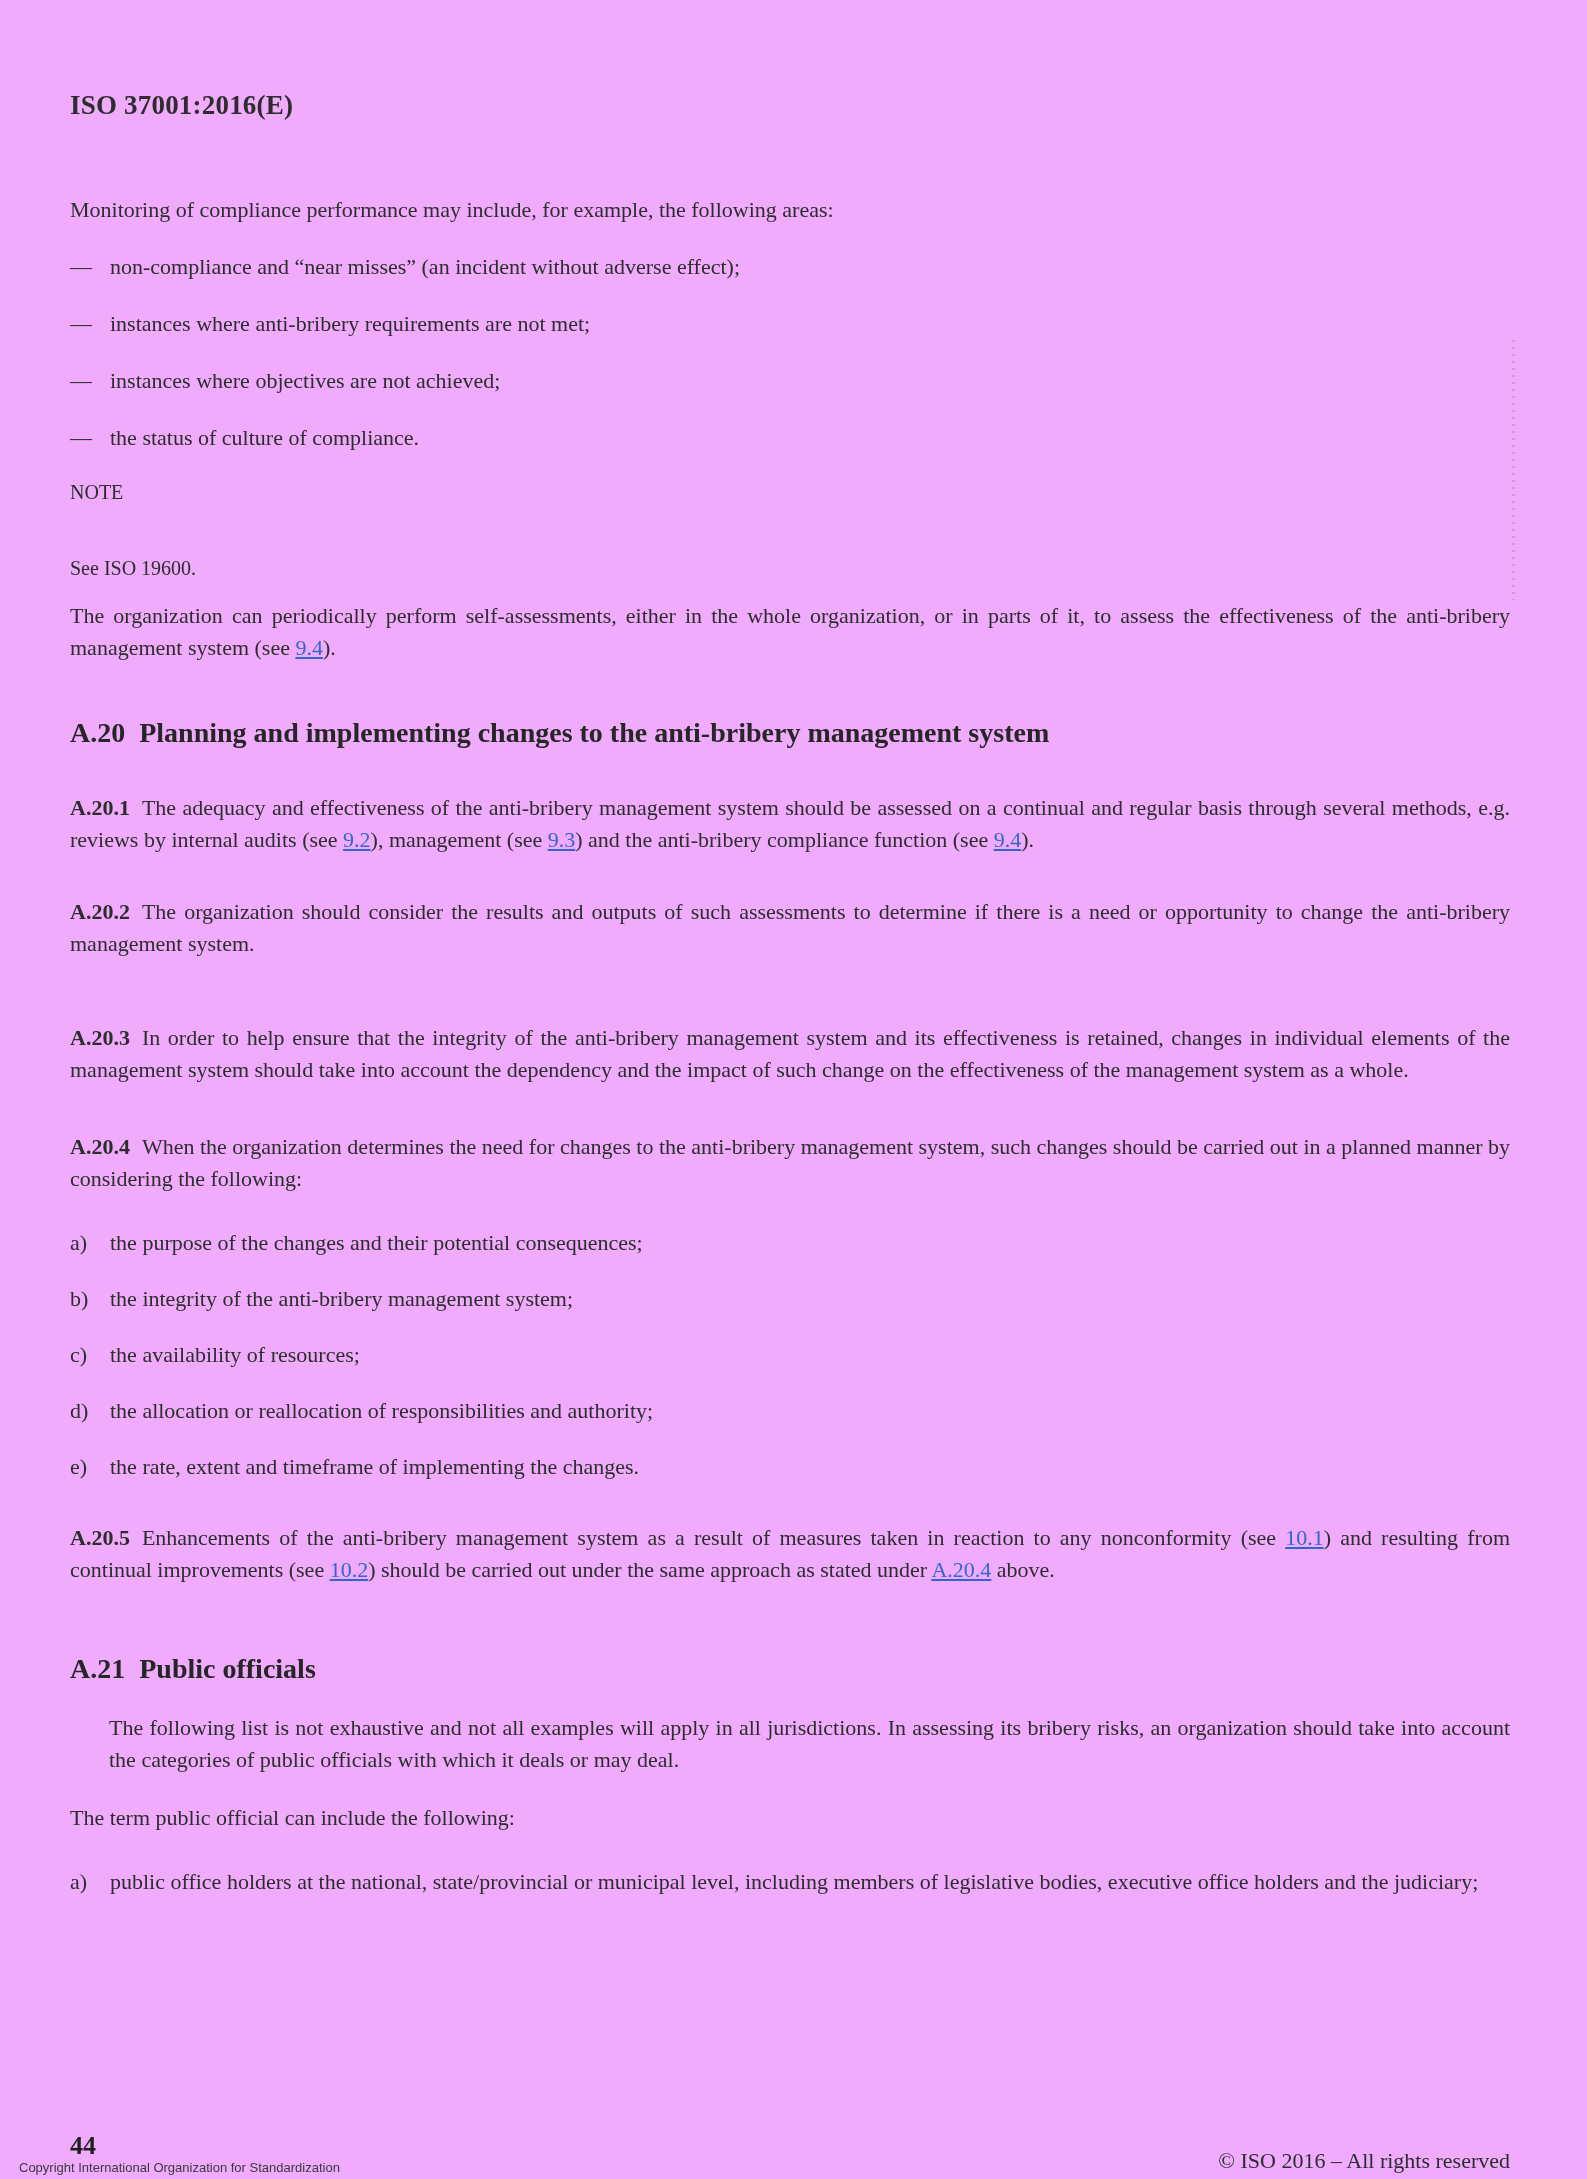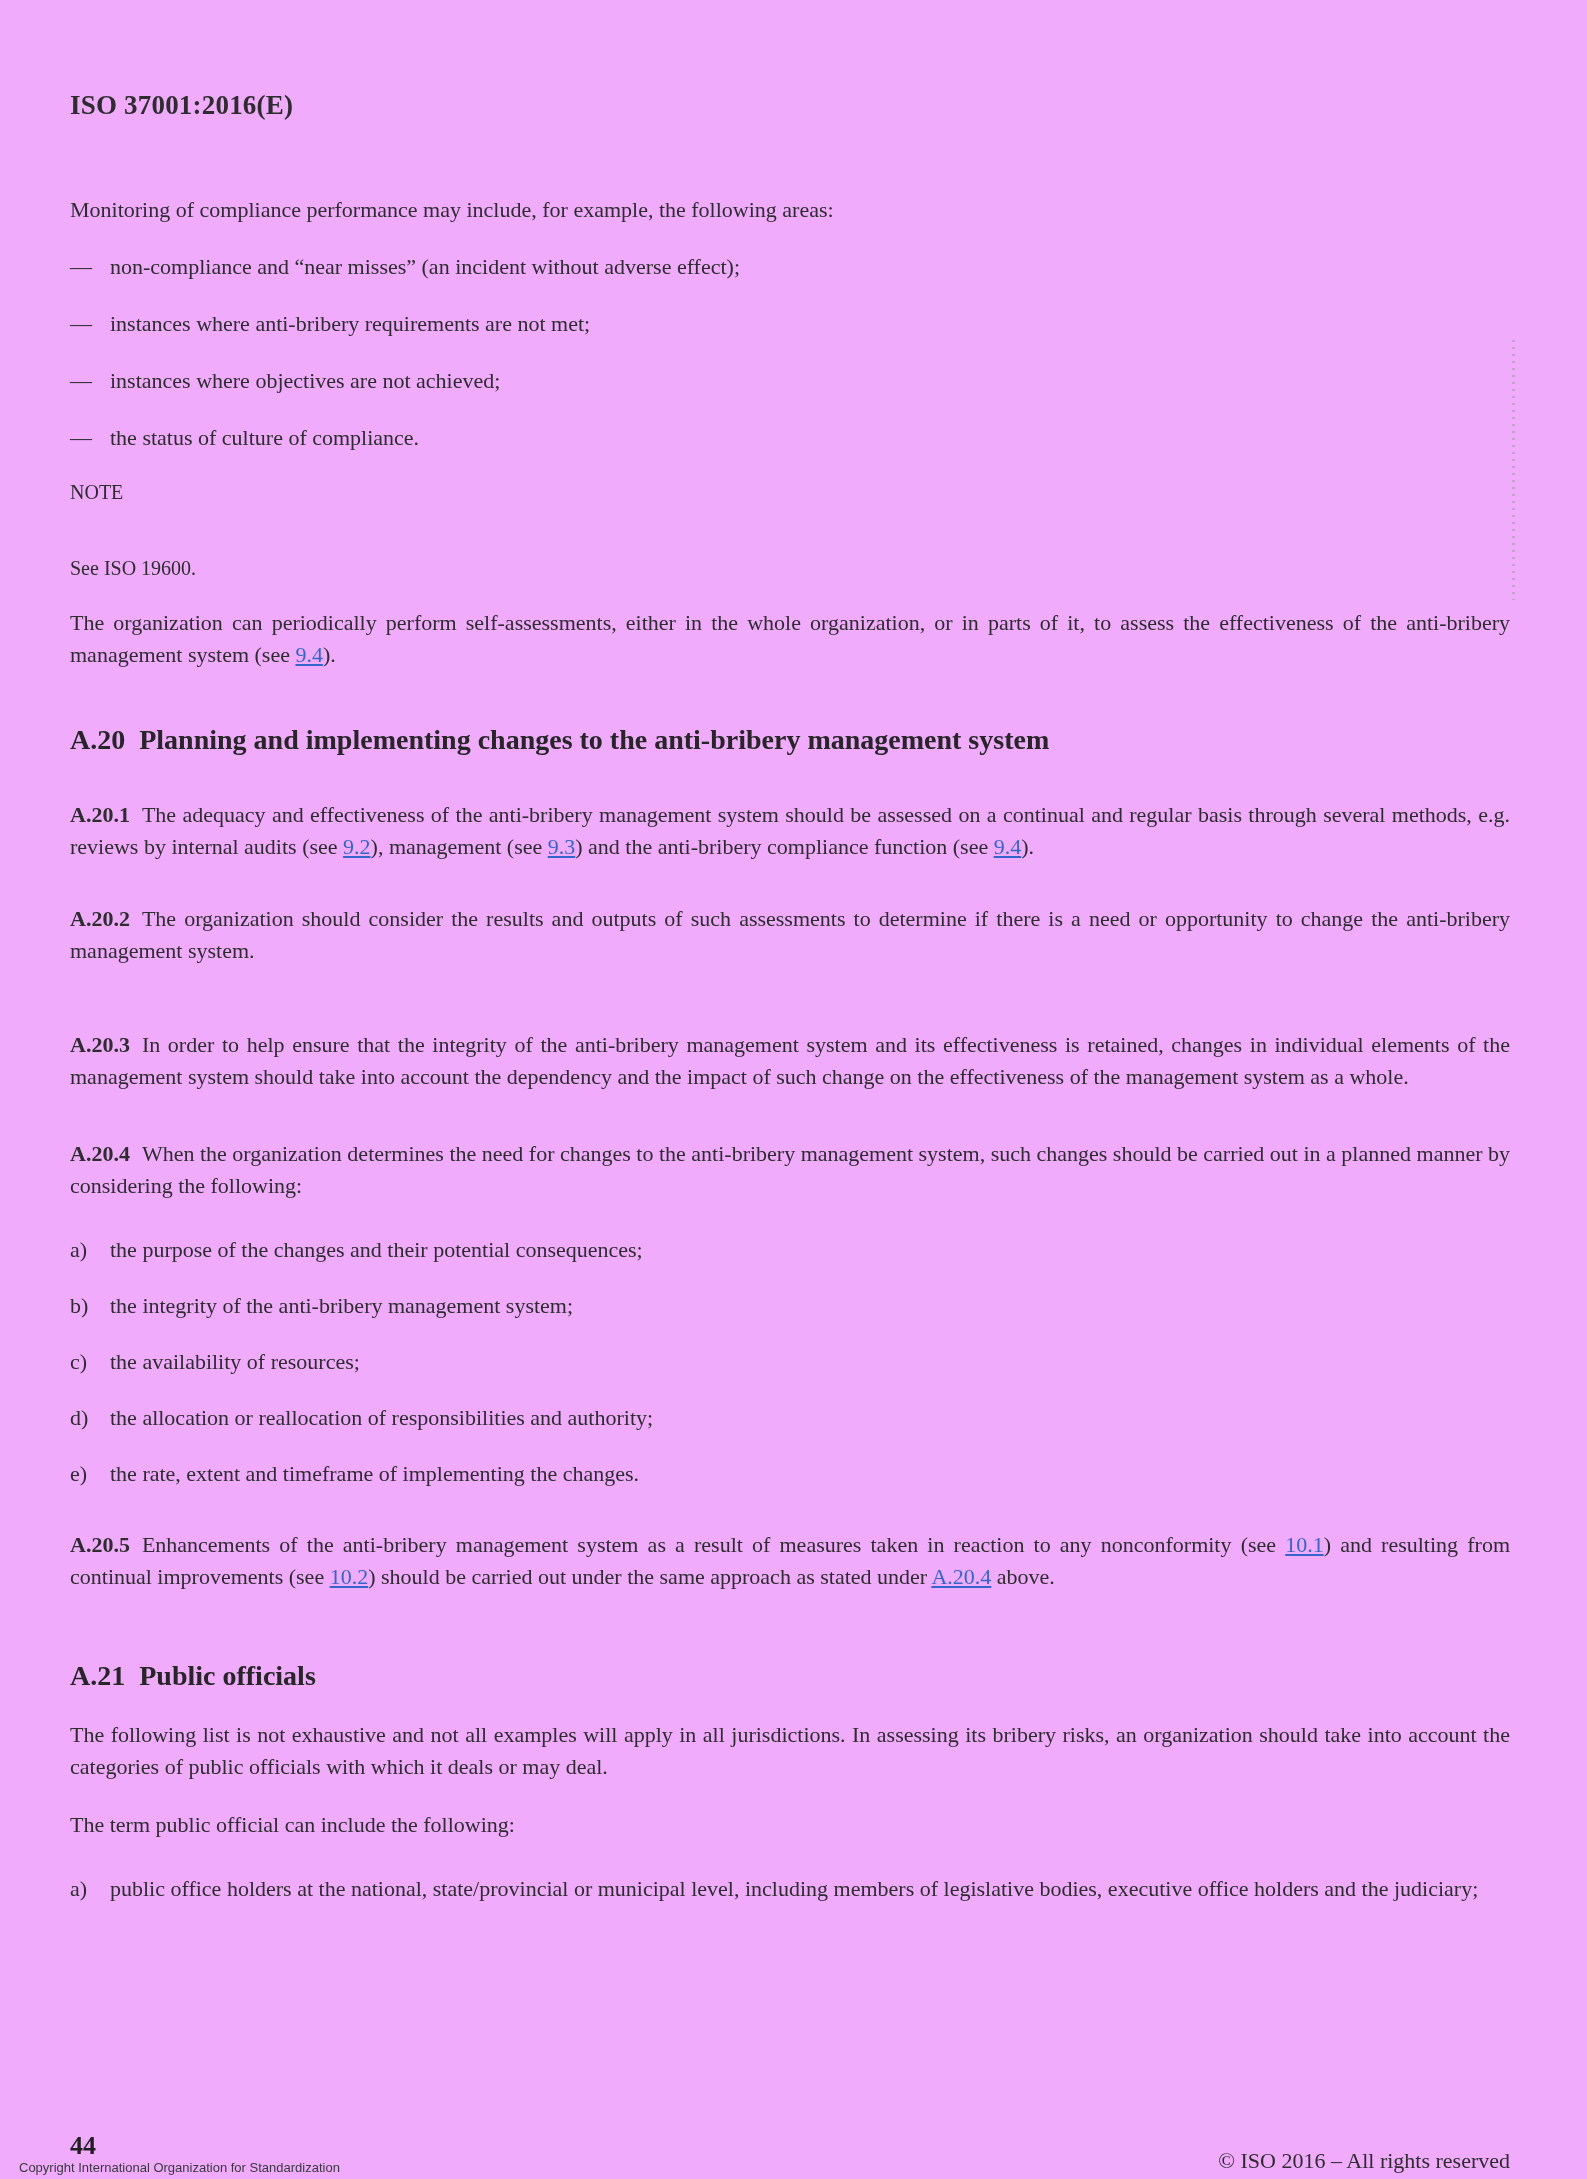--- a/index.html
+++ b/index.html
@@ -26,37 +26,37 @@
     letter-spacing:0.2px;
   }
   p, .li-text { font-size:22px; line-height:32px; }
   .intro { margin-top:73px; }
   .dash-list { list-style:none; margin-top:4px; }
   .dash-list li { display:flex; margin-top:25px; }
   .marker-col { flex:0 0 40px; font-size:22px; line-height:32px; }
   .note { display:flex; margin-top:24px;flex-direction:column; }
   .note-label { flex:0 0 76px; font-size:20px; line-height:28px; }
   .note-text { font-size:20px; line-height:28px; }
-  .para { margin-top:25px; text-align:justify; }
+  .para { margin-top:18px; text-align:justify; }
   h2 { margin-top:50px; font-size:28px; line-height:38px; font-weight:bold; color:#262626; }
   h2 .h-num { margin-right:14px; }
   .clause { text-align:justify; }
   .clause-label { font-weight:bold; margin-right:12px; }
   .c1 { margin-top:40px; }
   .c2 { margin-top:40px; }
   .c3 { margin-top:62px; }
   .c4 { margin-top:45px; }
   .c5 { margin-top:39px; }
   .letter-list { list-style:none; }
   .letter-list li { display:flex; margin-top:24px; }
   .letter-list li:first-child { margin-top:32px; }
   .letter-list .li-text { text-align:justify; }
   .a21-heading { margin-top:64px; }
   .p-term { margin-top:20px; text-align:left; }
-  .p-list-note { margin-top:24px; text-align:justify; }
+  .p-list-note { margin-top:24px; text-align:justify;margin-left:39px; }
   .p-include { margin-top:26px; text-align:left; }
   .last-list li { margin-top:26px; }
   .xref { color:#3366cc; text-decoration:underline; cursor:pointer; }
   .margin-watermark {
     position:absolute;
     left:1512px;
     top:340px;
     width:3px;
     height:260px;
     background:repeating-linear-gradient(to bottom, #9a9a9a 0 2px, transparent 2px 7px);

